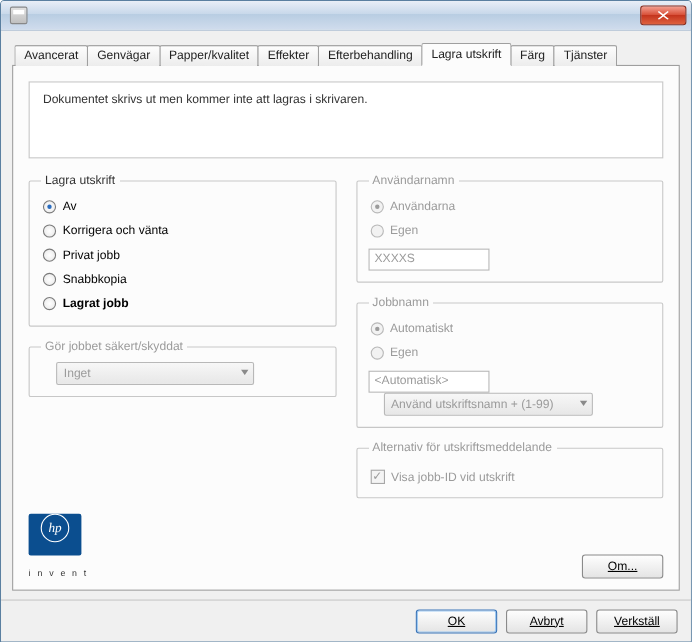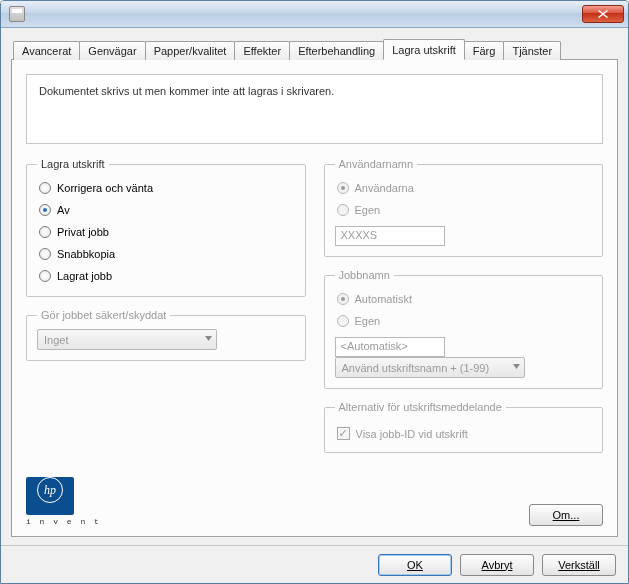--- a/index.html
+++ b/index.html
@@ -125,21 +125,21 @@
     color: #333;
     font-size: 11px;
   }
   .disabled, .disabled * { color: #9b9b9b !important; }
   .radio-row {
     display: flex;
     align-items: center;
     margin: 4px 0 10px 2px;
     gap: 6px;
   }
-  .radio-row:last-child { margin-bottom: 4px; }
+  .radio-row:last-child { margin-bottom: 4px; font-weight: bold; }
   .radio {
     width: 12px; height: 12px;
     border: 1px solid #7a7a7a;
     border-radius: 50%;
     background: radial-gradient(#fff,#e7e7e7);
     display: inline-block;
     position: relative;
     flex-shrink: 0;
   }
   .radio.checked::after{
@@ -166,20 +166,21 @@
     background: linear-gradient(#f7f7f7,#e7e7e7);
     height: 21px;
     width: 180px;
     display: flex;
     align-items: center;
     padding: 0 4px 0 6px;
     color: #888;
     font-size: 11px;
     justify-content: space-between;
     border-radius: 2px;
+    margin-left: 14px;
   }
   .combo .arrow {
     width: 7px; height: 7px;
     display:inline-block;
   }
   .combo .arrow svg { display:block; }
   .helper-text {
     color: #9b9b9b;
     margin: 8px 0 4px 2px;
   }
@@ -221,22 +222,21 @@
   }
   .hp-logo .ring{
     width:26px;height:26px;border:1px solid #fff;border-radius:50%;
     display:flex;align-items:center;justify-content:center;
     color:#fff;font-style:italic;font-family:Georgia,serif;font-size:12px;
   }
   .invent {
     font-size: 8px;
     letter-spacing: 2px;
     color: #333;
-    margin-top: 2px;
-    font-family: Liberation Mono, monospace;
+    margin-top: 12px;
   }
   .btn {
     min-width: 74px;
     height: 22px;
     border: 1px solid #8a8a8a;
     background: linear-gradient(#fefefe,#e4e4e4);
     border-radius: 3px;
     padding: 0 12px;
     font-size: 11px;
     cursor: pointer;
@@ -297,26 +297,26 @@
         <span>Dokumentet skrivs ut men kommer inte att lagras i skrivaren.</span>
       </div>
 
       <div class="columns">
 
         <div class="col">
 
           <fieldset>
             <legend>Lagra utskrift</legend>
             <div class="radio-row">
+              <span class="radio checked blue"></span>
+              <span>Av</span>
+            </div>
+            <div class="radio-row">
               <span class="radio"></span>
               <span>Korrigera och vänta</span>
-            </div>
-            <div class="radio-row">
-              <span class="radio checked blue"></span>
-              <span>Av</span>
             </div>
             <div class="radio-row">
               <span class="radio"></span>
               <span>Privat jobb</span>
             </div>
             <div class="radio-row">
               <span class="radio"></span>
               <span>Snabbkopia</span>
             </div>
             <div class="radio-row">

